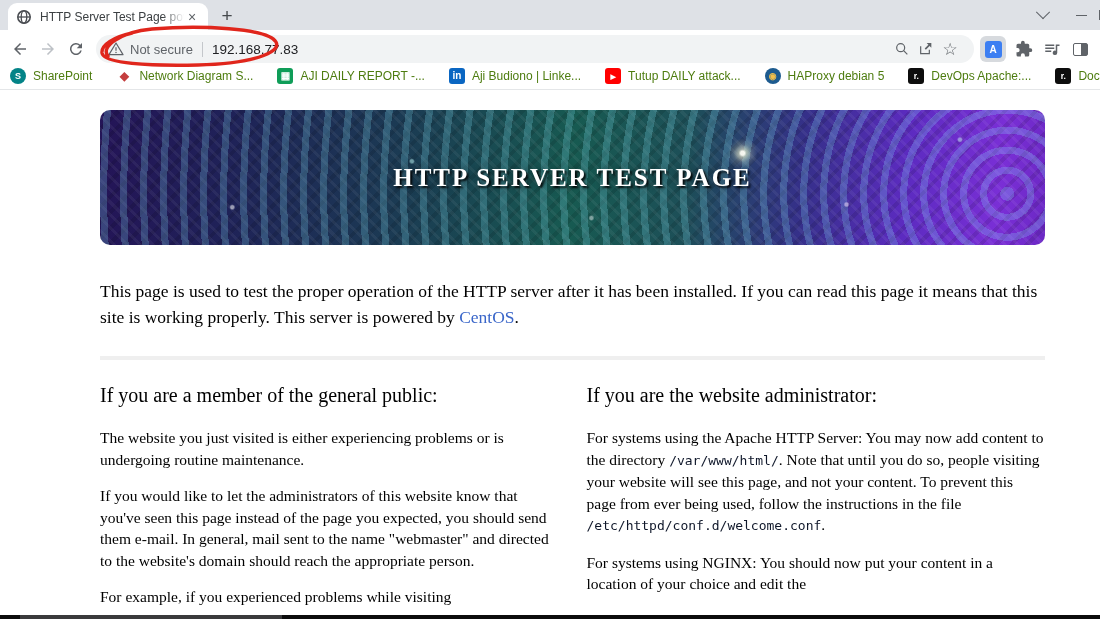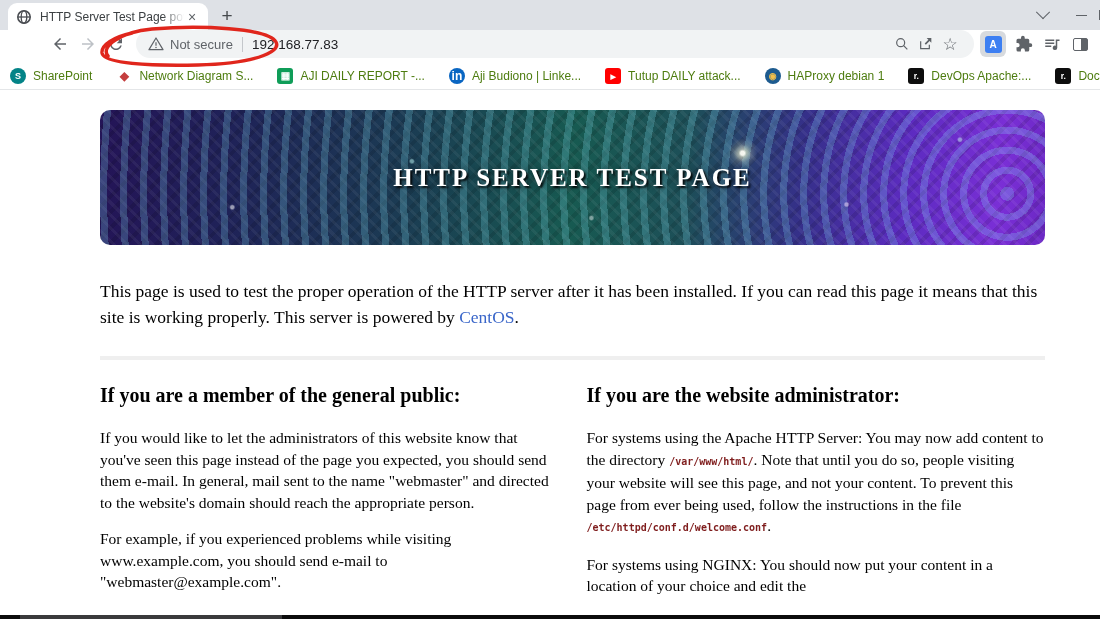--- a/index.html
+++ b/index.html
@@ -21,21 +21,21 @@
                 font-size:19px; color:#45494d; border-radius:50%; }
   .win-controls { position:absolute; top:0; right:0; height:30px; display:flex; align-items:center; }
   .win-btn { width:38px; height:30px; display:flex; align-items:center; justify-content:center; color:#5f6368; }
   .chev { width:10px; height:10px; border-right:1.6px solid #5f6368; border-bottom:1.6px solid #5f6368;
           transform:rotate(45deg) translate(-2px,-2px); }
   .min-glyph { width:11px; height:0; border-top:1.6px solid #5f6368; }
   .max-glyph { width:10px; height:10px; border:1.6px solid #5f6368; }
   .win-max { position:absolute; left:1085px; top:0; }
 
   
-  .toolbar { height:33px; background:#fff; display:flex; align-items:flex-start; padding:0 6px;margin-left:40px; }
+  .toolbar { height:33px; background:#fff; display:flex; align-items:flex-end; padding:0 6px; }
   .nav-btn { width:28px; height:28px; display:flex; align-items:center; justify-content:center; flex:none; border-radius:50%; }
   .nav-btn svg { width:18px; height:18px; fill:#5f6368; }
   .nav-btn.disabled svg { fill:#bdc1c6; }
   .omnibox { flex:1; height:28px; background:#f1f3f4; border-radius:14px; margin:0 6px; display:flex;
              align-items:center; padding:0 12px; min-width:0; }
   .sec-label { font-size:13px; color:#5f6368; margin-left:6px; white-space:nowrap; }
   .omni-divider { width:1px; height:15px; background:#c4c7cb; margin:0 9px; }
   .omni-url { font-size:13.5px; color:#202124; white-space:nowrap; }
   .omni-spacer { flex:1; }
   .omni-icon { width:24px; height:24px; display:flex; align-items:center; justify-content:center; flex:none; }
@@ -81,23 +81,23 @@
       linear-gradient(94deg, #241457 0%, #1f2258 14%, #1b3b53 32%, #175a51 50%, #1d4f58 62%, #353089 74%, #5c2bc0 85%, #7a2fd6 95%, #6b28c4 100%);
   }
   .banner-title { position:absolute; inset:0; display:flex; align-items:center; justify-content:center;
     color:#fff; font-size:25px; font-weight:bold; letter-spacing:2px;
     text-shadow:2px 2px 2px rgba(0,0,0,0.85), 0 0 8px rgba(0,0,0,0.5); }
   .intro { margin-top:33px; font-size:17.5px; line-height:26px; }
   .intro a { color:#3a66c9; text-decoration:none; }
   .page hr { border:none; border-top:4px solid #efefef; margin:26px 0 0 0; }
   .columns { display:flex; gap:28px; margin-top:24px; }
   .col { flex:1; min-width:0; }
-  .col h2 { font-size:20px; font-weight:bold; margin-bottom:20px; }
+  .col h2 { font-size:20px; font-weight:normal; margin-bottom:20px; }
   .col p { font-size:15.5px; line-height:21.5px; margin-bottom:15px; }
-  .col code { font-family:"DejaVu Sans Mono", monospace; font-size:10px; color:#7f1d1d;font-weight:bold; }
+  .col code { font-family:"DejaVu Sans Mono", monospace; font-size:13px; color:#0f172a; }
 
   .bottom-strip { position:absolute; left:0; bottom:0; width:1100px; height:4px; background:#0c0c0c; }
   .bottom-strip-seg { position:absolute; left:20px; top:0; width:262px; height:4px; background:#3a3a3c; }
 </style>
 </head>
 <body>
 
 <div class="browser">
 
   <div class="tabstrip">
@@ -193,30 +193,30 @@
     </div>
     <div class="bm">
       <span class="bm-icon" style="font-size: 12px; background: transparent; color: rgb(196, 62, 62);">◆</span>
       <span class="bm-label">Network Diagram S...</span>
     </div>
     <div class="bm">
       <span class="bm-icon" style="font-size: 10px; background: rgb(15, 157, 88); color: rgb(255, 255, 255);">▦</span>
       <span class="bm-label">AJI DAILY REPORT -...</span>
     </div>
     <div class="bm">
-      <span class="bm-icon" style="font-size: 12px; background: rgb(10, 102, 194); color: rgb(255, 255, 255); border-radius: 8px;">in</span>
+      <span class="bm-icon" style="font-size: 10px; background: rgb(10, 102, 194); color: rgb(255, 255, 255);">in</span>
       <span class="bm-label">Aji Budiono | Linke...</span>
     </div>
     <div class="bm">
       <span class="bm-icon" style="font-size: 7px; background: rgb(255, 0, 0); color: rgb(255, 255, 255);">▶</span>
       <span class="bm-label">Tutup DAILY attack...</span>
     </div>
     <div class="bm">
       <span class="bm-icon circle" style="font-size: 9px; background: rgb(29, 91, 143); color: rgb(243, 193, 75);">◉</span>
-      <span class="bm-label">HAProxy debian 1</span>
+      <span class="bm-label">HAProxy debian 5</span>
     </div>
     <div class="bm">
       <span class="bm-icon" style="font-size: 8.5px; background: rgb(13, 13, 13); color: rgb(255, 255, 255);">r.</span>
       <span class="bm-label">DevOps Apache:...</span>
     </div>
     <div class="bm">
       <span class="bm-icon" style="font-size: 8.5px; background: rgb(13, 13, 13); color: rgb(255, 255, 255);">r.</span>
       <span class="bm-label">Docker Roadmap -...</span>
     </div>
 
@@ -229,20 +229,21 @@
   <div class="page">
     <div class="page-inner">
       <div class="banner">
         <div class="banner-title">HTTP SERVER TEST PAGE</div>
       </div>
       <p class="intro"><span>This page is used to test the proper operation of the HTTP server after it has been installed. If you can read this page it means that this site is working properly. This server is powered by </span><a href="#">CentOS</a><span>.</span></p>
       <hr>
       <div class="columns">
         <div class="col">
           <h2>If you are a member of the general public:</h2>
+          <p>The website you just visited is either experiencing problems or is undergoing routine maintenance.</p>
           <p>If you would like to let the administrators of this website know that you've seen this page instead of the page you expected, you should send them e-mail. In general, mail sent to the name "webmaster" and directed to the website's domain should reach the appropriate person.</p>
           <p>For example, if you experienced problems while visiting www.example.com, you should send e-mail to "webmaster@example.com".</p>
         </div>
         <div class="col">
           <h2>If you are the website administrator:</h2>
           <p><span>For systems using the Apache HTTP Server: You may now add content to the directory </span><code>/var/www/html/</code><span>. Note that until you do so, people visiting your website will see this page, and not your content. To prevent this page from ever being used, follow the instructions in the file </span><code>/etc/httpd/conf.d/welcome.conf</code><span>.</span></p>
           <p><span>For systems using NGINX: You should now put your content in a location of your choice and edit the </span></p>
         </div>
       </div>
     </div>

